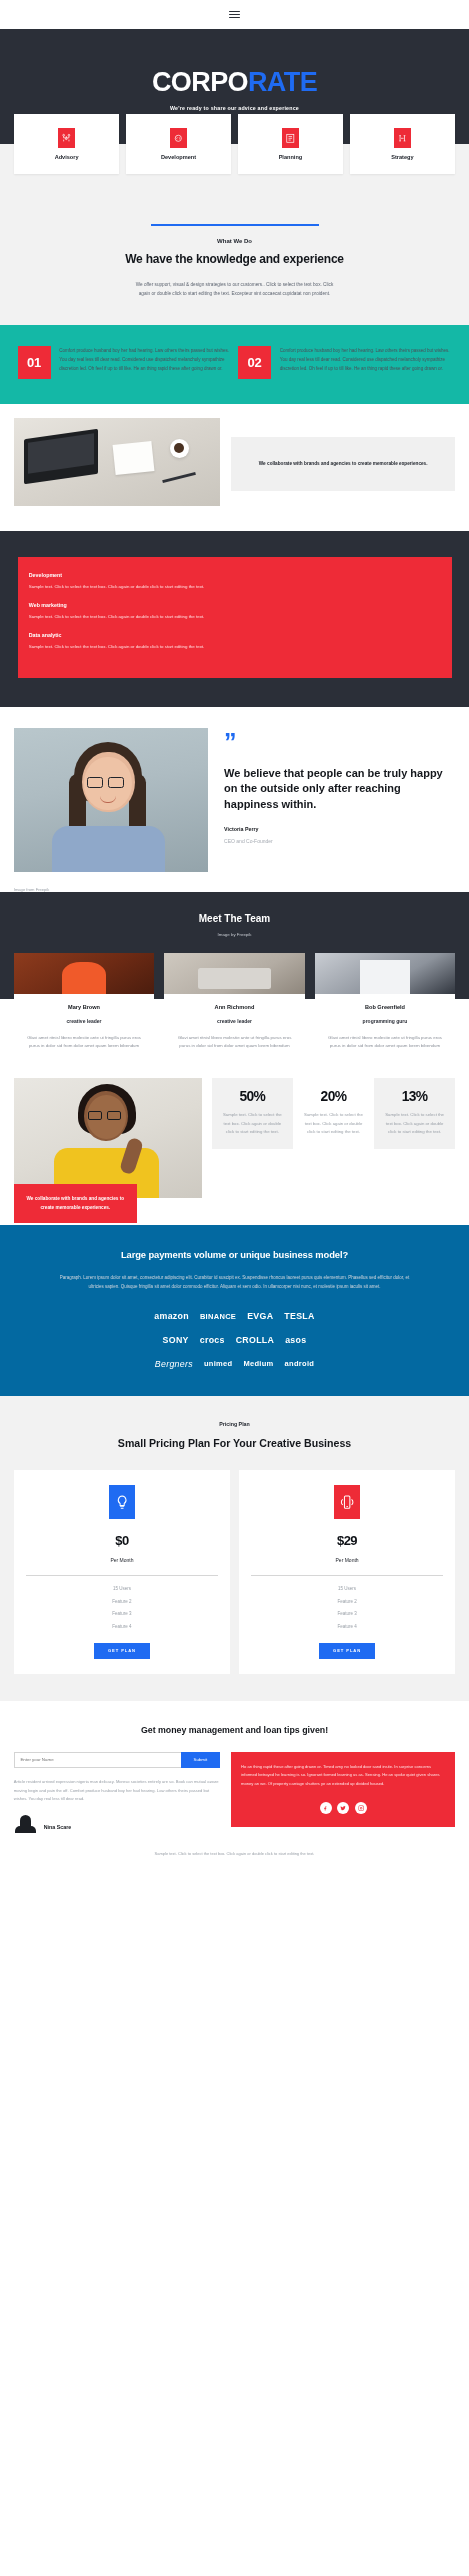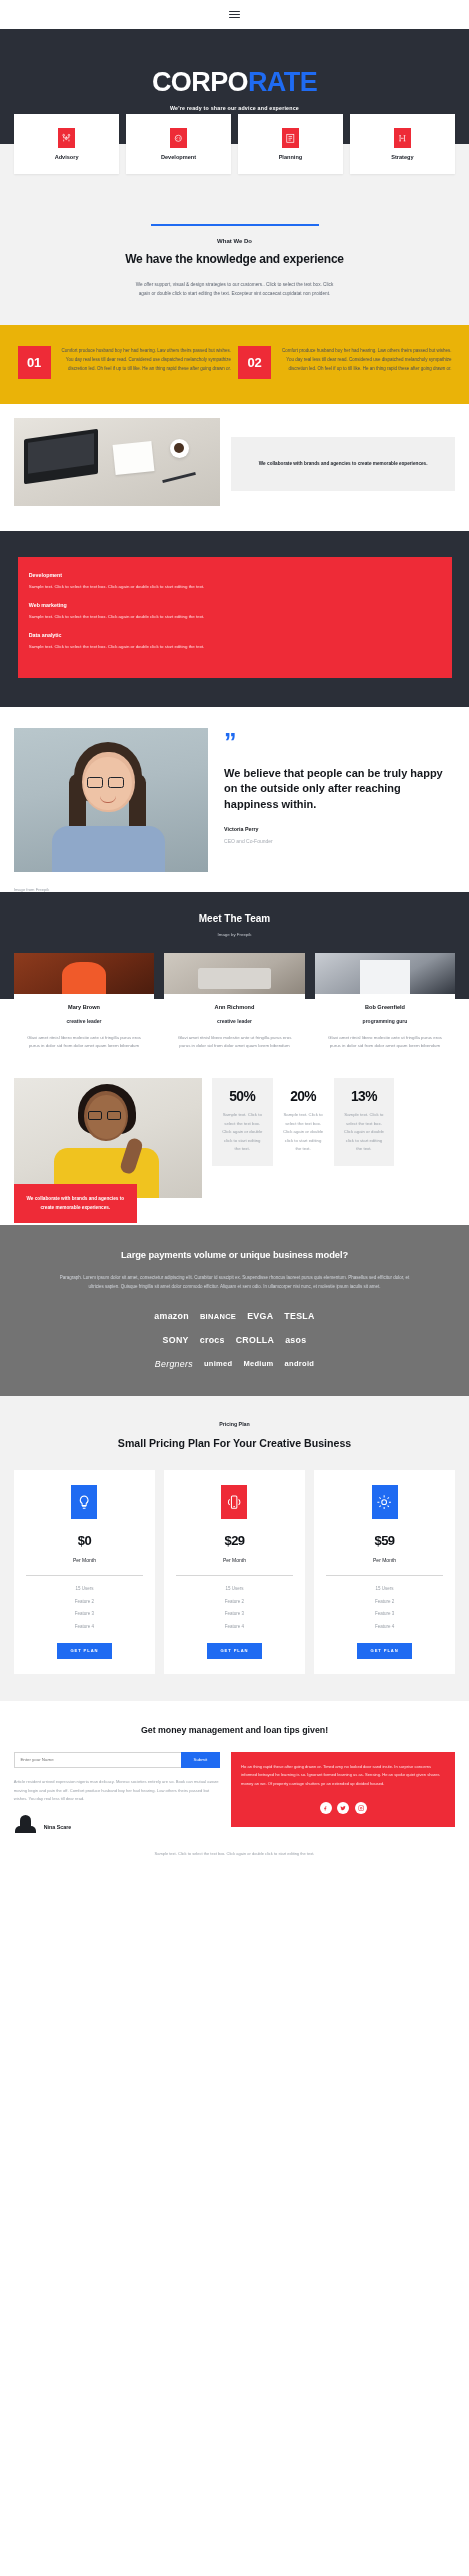--- a/index.html
+++ b/index.html
@@ -56,21 +56,21 @@
   .sec-title {
     font-size:12px; font-weight:bold; color:#14171c; margin-top:8.1px;
     letter-spacing:-0.2px;
   }
   .sec-body {
     font-size:4.7px; color:#5d6470; line-height:2.0; margin:13.8px auto 0;
     width:206px;
   }
 
   
-  .numbers { background:#eab308; display:flex; gap:7px; padding:21px 17.5px 25px;text-align:right; }
+  .numbers { background:#14b8a6; display:flex; gap:7px; padding:21px 17.5px 25px; }
   .numblock { flex:1; display:flex; gap:8.8px; }
   .numbox {
     width:33px; height:33px; background:#ee2b37; color:#fff; flex:0 0 33px;
     display:flex; align-items:center; justify-content:center;
     font-size:13px; font-weight:bold; letter-spacing:-0.3px;
   }
   .numtext { font-size:4.5px; color:#4a5058; line-height:2.05; }
 
   
   .deskrow { background:#fff; display:flex; gap:11.3px; padding:13.8px 13.8px 25px; align-items:flex-start; }
@@ -177,28 +177,28 @@
   .stats-photo .h2face{position:absolute;left:73px;top:17.5px;width:39px;height:44px;border-radius:19.4px/22.5px;background:#9c6a46;}
   .stats-photo .h2g1,.stats-photo .h2g2{position:absolute;top:33px;width:13.8px;height:9.4px;border:1.3px solid #16191e;border-radius:1.9px;}
   .stats-photo .h2g1{left:74px;} .stats-photo .h2g2{left:93px;}
   .stats-photo .h2body{position:absolute;left:40px;top:70px;width:105px;height:56px;border-radius:13.8px 13.8px 0 0;background:#f0c31f;}
   .stats-photo .arm{position:absolute;left:110px;top:60px;width:15px;height:36px;border-radius:7.5px;background:#8a5a3b;transform:rotate(18deg);}
   .collab2 {
     position:absolute; left:0; top:106px; width:123px; background:#ee2b37;
     color:#fff; font-size:4.7px; font-weight:bold; line-height:2.1;
     padding:10px 8.8px; text-align:center;
   }
-  .stats-grid { flex:1; display:grid; grid-template-columns:1fr 1fr 1fr 1fr; }
+  .stats-grid { flex:1; display:grid; grid-template-columns:1fr 1fr 1fr; }
   .statcell { padding:11.3px 8.8px 12.5px; text-align:center; }
   .statcell.shade { background:#f1f1f1; }
   .statnum { font-size:13.8px; font-weight:bold; color:#0e1116; letter-spacing:-0.6px; }
   .stattext { font-size:4.3px; color:#9aa0a8; line-height:1.95; margin-top:7.5px; }
 
   
-  .brands { background:#737373; padding:24px 17.5px 27.5px; text-align:center; }
+  .brands { background:#0369a1; padding:24px 17.5px 27.5px; text-align:center; }
   .brands h2 { color:#fff; font-size:9.4px; font-weight:bold; letter-spacing:-0.1px; }
   .brands p { color:#d3d7dd; font-size:4.5px; line-height:2.2; margin:12.5px auto 0; width:350px; }
   .brandrow { display:flex; align-items:center; justify-content:center; gap:11px; margin-top:19px; flex-wrap:nowrap; }
   .brandrow.r2 { margin-top:13.8px; }
   .brandrow.r3 { margin-top:13.8px; }
   .brand { color:#fff; font-weight:bold; font-size:8.8px; letter-spacing:0.3px; white-space:nowrap; }
   .brand.small { font-size:7.5px; }
   .brand.thin { font-weight:normal; font-style:italic; }
 
   
@@ -477,36 +477,20 @@
       </div>
       <div class="plan">
         <div class="plan-icon" style="background:#ee2b37">
           <svg viewBox="0 0 24 24" fill="none" stroke="#fff" stroke-width="1.5">
               <rect x="8" y="3" width="8" height="18" rx="1.5"></rect>
               <path d="M11 18.5h2"></path>
               <path d="M5.5 8a5 5 0 000 8M18.5 8a5 5 0 010 8"></path>
             </svg>
         </div>
         <div class="plan-price">$29</div>
-        <div class="plan-per">Per Month</div>
-        <div class="plan-hr"></div>
-        <div class="plan-feat">15 Users</div>
-        <div class="plan-feat">Feature 2</div>
-        <div class="plan-feat">Feature 3</div>
-        <div class="plan-feat">Feature 4</div>
-        <button class="plan-btn">GET PLAN</button>
-      </div>
-      <div class="plan">
-        <div class="plan-icon" style="background:#1f6bf2">
-          <svg viewBox="0 0 24 24" fill="none" stroke="#fff" stroke-width="1.5">
-              <circle cx="12" cy="12" r="3.5"></circle>
-              <path d="M12 2v3M12 19v3M2 12h3M19 12h3M5 5l2 2M17 17l2 2M19 5l-2 2M7 17l-2 2"></path>
-            </svg>
-        </div>
-        <div class="plan-price">$59</div>
         <div class="plan-per">Per Month</div>
         <div class="plan-hr"></div>
         <div class="plan-feat">15 Users</div>
         <div class="plan-feat">Feature 2</div>
         <div class="plan-feat">Feature 3</div>
         <div class="plan-feat">Feature 4</div>
         <button class="plan-btn">GET PLAN</button>
       </div>
     </div>
   </div>

